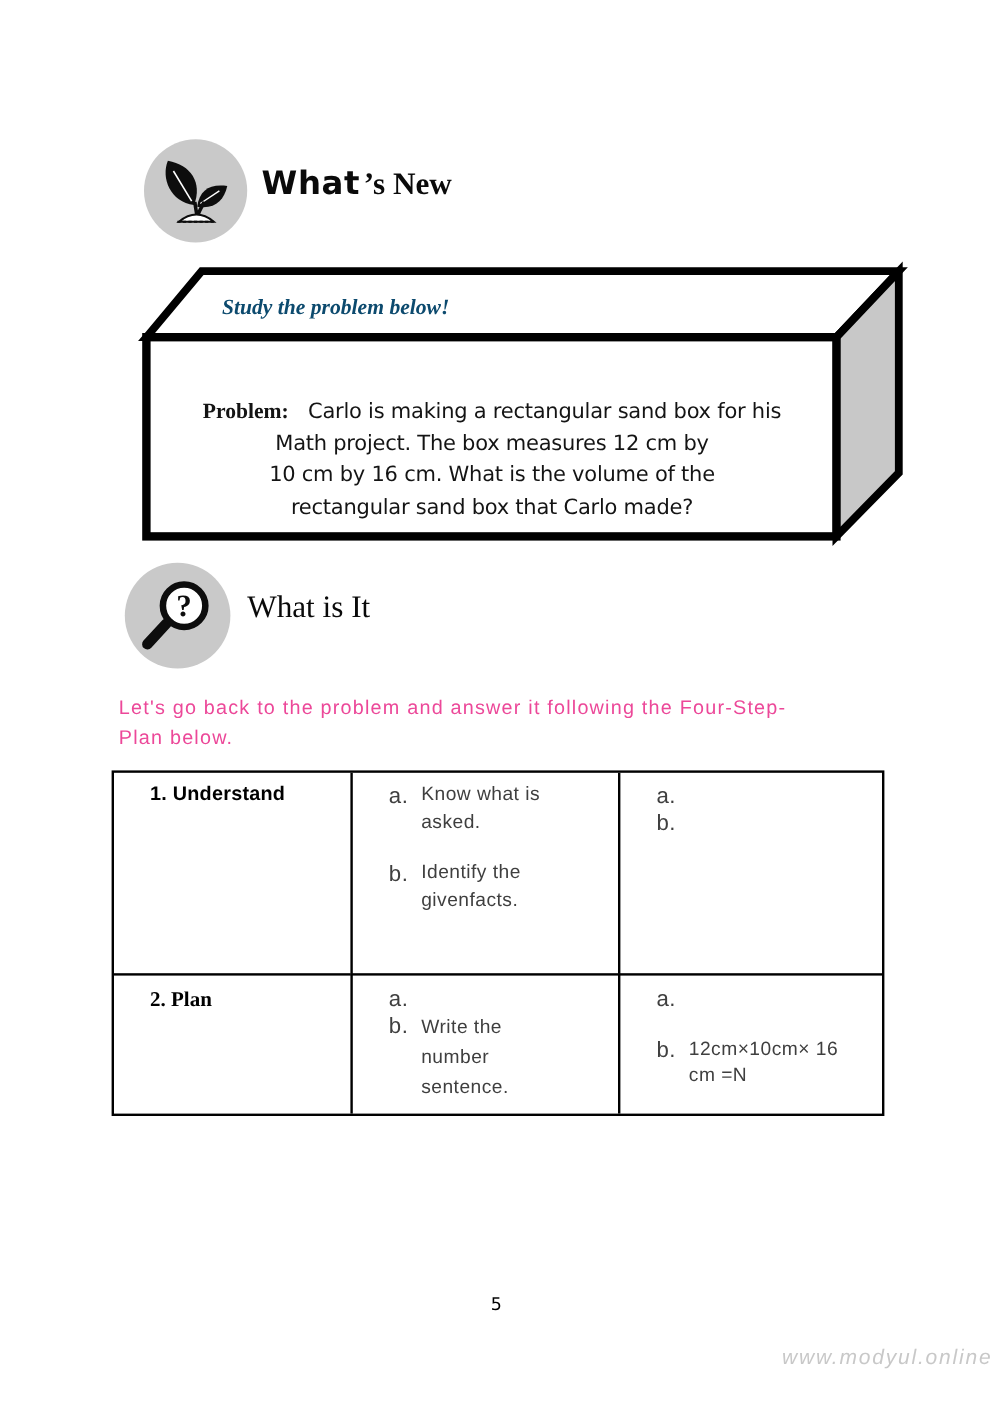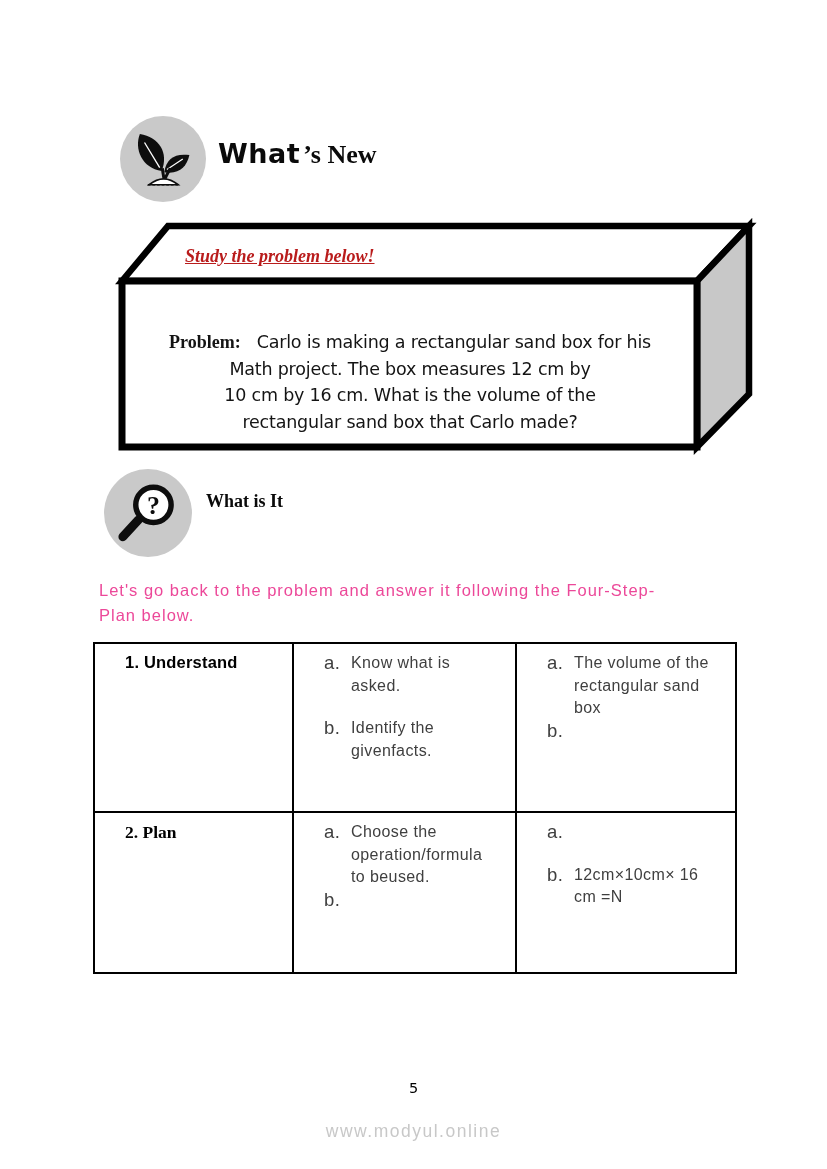--- a/index.html
+++ b/index.html
@@ -12,67 +12,67 @@
   .icon-circle { position:absolute; border-radius:50%; background:#c9c9c9; }
   #circle1 { left:120px; top:116px; width:86px; height:86px; }
   #circle2 { left:104px; top:469px; width:88px; height:88px; }
   .icon-circle svg { position:absolute; left:10px; top:8px; }
 
   
   .h1 { position:absolute; left:218px; top:138px; white-space:nowrap; }
   .h1 .gothic { font-family:"DejaVu Sans", sans-serif; font-weight:900; font-size:27px; color:#0a0a0a; letter-spacing:0.5px; }
   .h1 .serif  { font-family:"Liberation Serif", serif; font-weight:700; font-size:26px; color:#0a0a0a; margin-left:3px;text-align:center; }
   .h2 { position:absolute; left:206px; top:491px; font-family:"Liberation Serif", serif;
-        font-weight:700; font-size:18px; color:#0a0a0a; white-space:nowrap; }
+        font-weight:400; font-size:26px; color:#0a0a0a; white-space:nowrap; }
 
   
   .boxsvg { position:absolute; left:110px; top:215px; }
   .banner {
     position:absolute; left:185px; top:246px;
     font-family:"Liberation Serif", serif; font-weight:700; font-style:italic;
-    font-size:18px; color:#b91c1c; white-space:nowrap;text-decoration:underline;
+    font-size:18px; color:#0c4a6e; white-space:nowrap;
   }
   .problem {
     position:absolute; left:132px; top:329px; width:556px; text-align:center;
     font-family:"DejaVu Sans", sans-serif; font-size:17.5px; line-height:26.5px;
     color:#141414; letter-spacing:-0.2px;
   }
   .problem .pline { white-space:nowrap; }
   .problem .plabel { font-family:"Liberation Serif", serif; font-weight:700; font-size:18px; letter-spacing:0; margin-right:16px; }
 
   
   .intro {
     position:absolute; left:99px; top:578px; font-size:16.5px; line-height:25px;
     color:#ec4899; letter-spacing:1px;
   }
   .intro div { white-space:nowrap; }
 
   
   .fstable {
-    position:absolute; left:93px; top:642px; width:644px; height:332px;
+    position:absolute; left:93px; top:642px; width:644px; height:288px;
     box-sizing:border-box; border:2px solid #000;
     display:grid; grid-template-columns:197px 223px auto; grid-template-rows:167px auto;
   }
   .cell { box-sizing:border-box; overflow:hidden; }
   .bl { border-left:2px solid #000; }
   .bt { border-top:2px solid #000; }
   .cell-label { padding:9px 4px 0 30px; color:#000; }
   .label-sans  { font-family:"Liberation Sans", sans-serif; font-weight:700; font-size:16.5px; letter-spacing:0.2px; }
   .label-serif { font-family:"Liberation Serif", serif; font-weight:700; font-size:17.5px; }
   .items { padding:8px 2px 0 30px; color:#3f3f3f; font-size:16px; letter-spacing:0.4px; }
   .item { display:flex; }
   .item .marker { flex:0 0 27px; font-size:18.5px; line-height:22.5px; color:#3f3f3f; }
   .item .line { line-height:22.5px; white-space:nowrap; }
   .item.gap { margin-bottom:20px; }
 
   
   .pagenum { position:absolute; left:0; right:0; top:1080px; text-align:center;
              font-family:"DejaVu Sans", sans-serif; font-size:14.5px; color:#000; }
-  .watermark { position:absolute; left:0; right:0; top:1121px; text-align:center;
-               font-size:17.5px; color:#c8c8c8; letter-spacing:1.5px; }
+  .watermark { position:absolute; left:0; right:0; top:1121px; text-align:right;
+               font-size:17.5px; color:#c8c8c8; letter-spacing:1.5px;font-style:italic; }
 </style>
 </head>
 <body>
 
 <div class="page">
 
   <div class="icon-circle" id="circle1">
     <svg width="66" height="70" viewBox="0 0 100 100">
       <path d="M 48,68 C 18,64 6,34 15,12 C 44,17 59,40 48,68 Z" fill="#0d0d0d"></path>
       <path d="M 45,63 L 22,25" stroke="#ffffff" stroke-width="2" fill="none"></path>
@@ -129,43 +129,38 @@
         <span class="marker">b.</span>
         <span class="lines">
           <div class="line">Identify the</div>
           <div class="line">givenfacts.</div>
         </span>
       </div>
     </div>
     <div class="cell items bl">
       <div class="item">
         <span class="marker">a.</span>
-        <span class="lines">
-          <div class="line">The volume of the</div>
-          <div class="line">rectangular sand</div>
-          <div class="line">box</div>
-        </span>
       </div>
       <div class="item">
         <span class="marker">b.</span>
       </div>
     </div>
 
     <div class="cell cell-label label-serif bt">2. Plan</div>
     <div class="cell items bl bt">
       <div class="item">
         <span class="marker">a.</span>
-        <span class="lines">
-          <div class="line">Choose the</div>
-          <div class="line">operation/formula</div>
-          <div class="line">to beused.</div>
-        </span>
       </div>
       <div class="item">
         <span class="marker">b.</span>
+        <span class="lines" style="line-height:27px">
+          <div class="line" style="line-height:25px">Write the</div>
+          <div class="line" style="line-height:25px">number</div>
+          <div class="line" style="line-height:25px">sentence.</div>
+        </span>
       </div>
     </div>
     <div class="cell items bl bt">
       <div class="item gap">
         <span class="marker">a.</span>
       </div>
       <div class="item">
         <span class="marker">b.</span>
         <span class="lines">
           <div class="line">12cm×10cm× 16</div>

